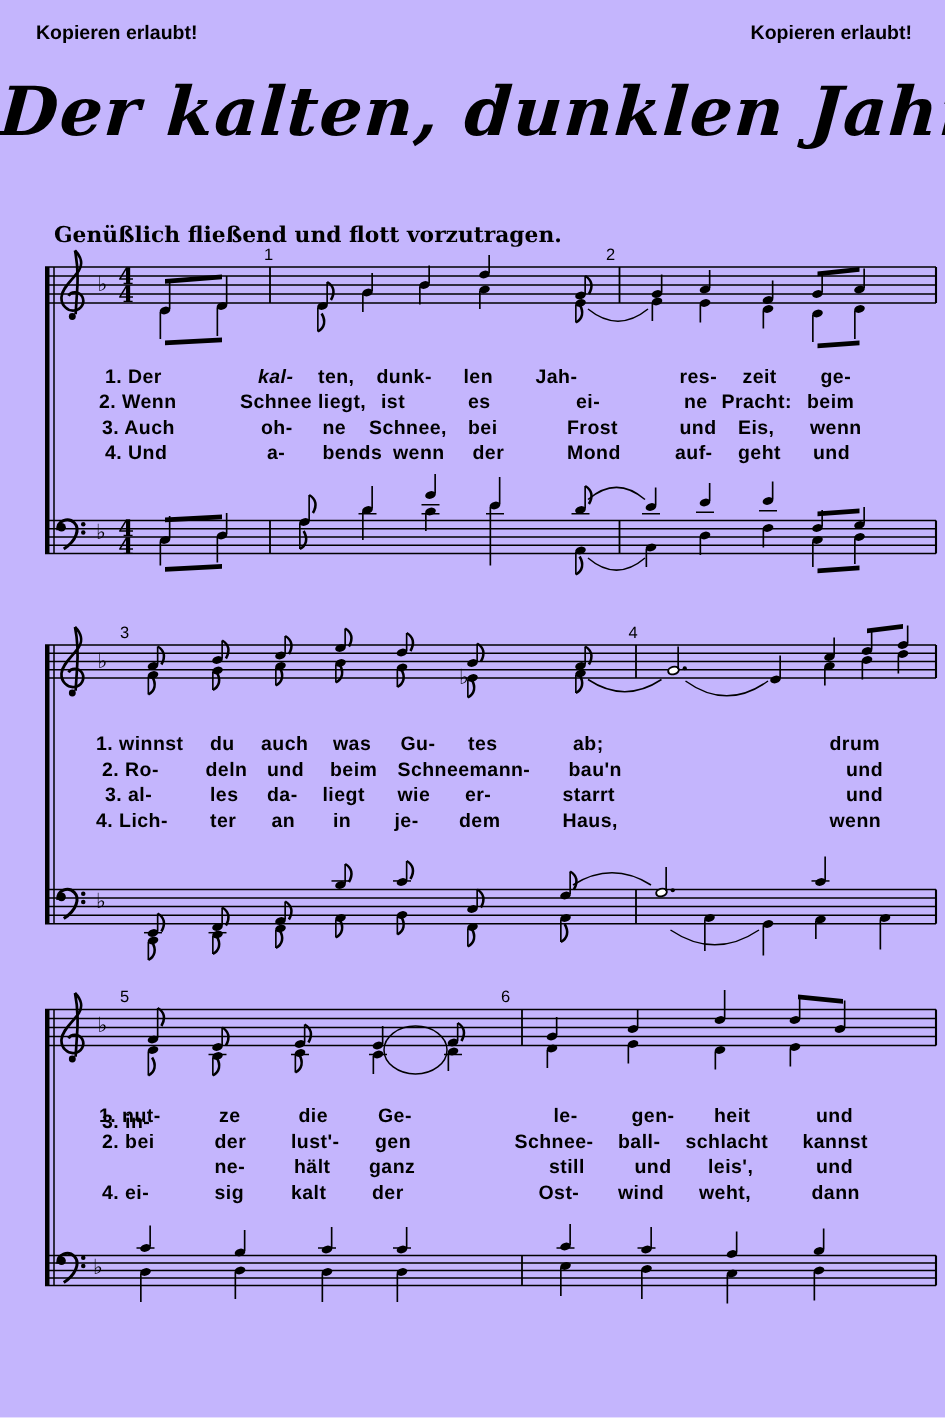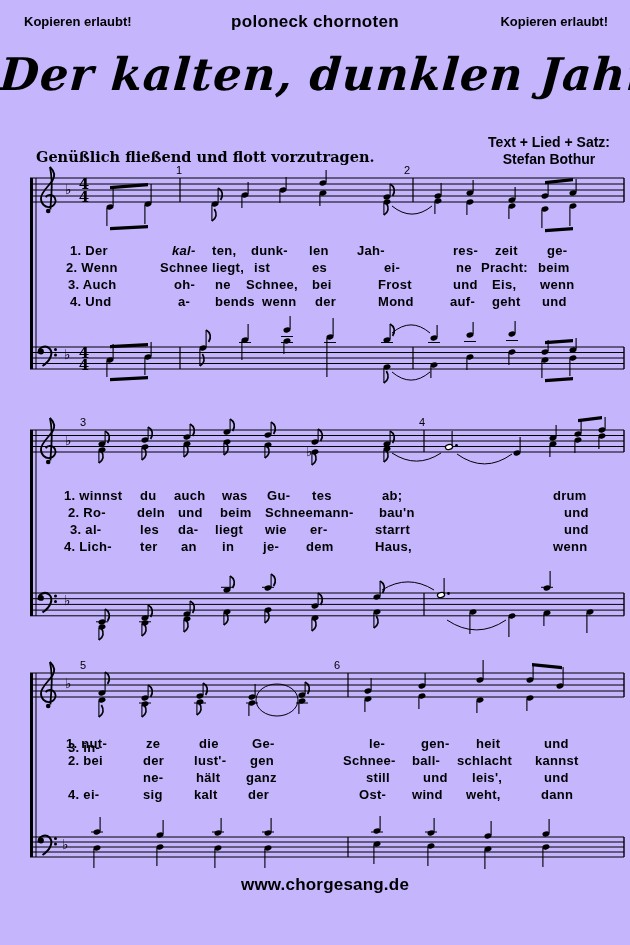--- a/index.html
+++ b/index.html
@@ -24,29 +24,24 @@
   svg.notation{position:absolute;left:0;top:0;}
   .mnum{position:absolute;font-size:11px;font-weight:normal;color:#000;}
   .lyric{position:absolute;font-size:13px;font-weight:700;letter-spacing:.3px;
          white-space:nowrap;color:#000;}
 </style>
 </head>
 <body>
 
 <div class="page">
   <div class="notice left">Kopieren erlaubt!</div>
-  <div class="brand">poloneck chornoten</div>
   <div class="notice right">Kopieren erlaubt!</div>
 
   <div class="title">Der kalten, dunklen Jahreszeit</div>
 
-  <div class="credits">
-    <div>Text + Lied + Satz:</div>
-    <div>Stefan Bothur</div>
-  </div>
 
   <div class="tempo">Genüßlich fließend und flott vorzutragen.</div>
 
   <svg class="notation" id="notation" width="630" height="945" viewBox="0 0 630 945">
       <line x1="30" y1="178" x2="624" y2="178" stroke="#000" stroke-width="1"></line>
       <line x1="30" y1="184" x2="624" y2="184" stroke="#000" stroke-width="1"></line>
       <line x1="30" y1="190" x2="624" y2="190" stroke="#000" stroke-width="1"></line>
       <line x1="30" y1="196" x2="624" y2="196" stroke="#000" stroke-width="1"></line>
       <line x1="30" y1="202" x2="624" y2="202" stroke="#000" stroke-width="1"></line>
       <line x1="180" y1="178" x2="180" y2="202" stroke="#000" stroke-width="1.2"></line>
@@ -566,14 +561,13 @@
       <span class="lyric" style="left: 68px; top: 787px;">4. ei-</span>
       <span class="lyric" style="left: 143px; top: 787px;">sig</span>
       <span class="lyric" style="left: 194px; top: 787px;">kalt</span>
       <span class="lyric" style="left: 248px; top: 787px;">der</span>
       <span class="lyric" style="left: 359px; top: 787px;">Ost-</span>
       <span class="lyric" style="left: 412px; top: 787px;">wind</span>
       <span class="lyric" style="left: 466px; top: 787px;">weht,</span>
       <span class="lyric" style="left: 541px; top: 787px;">dann</span>
     </div>
 
-  <div class="footer">www.chorgesang.de</div>
 </div>
 
 </body></html>

